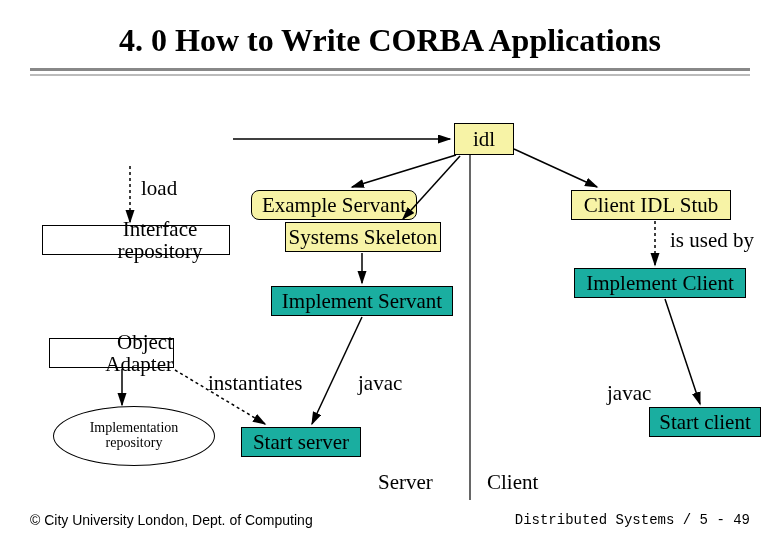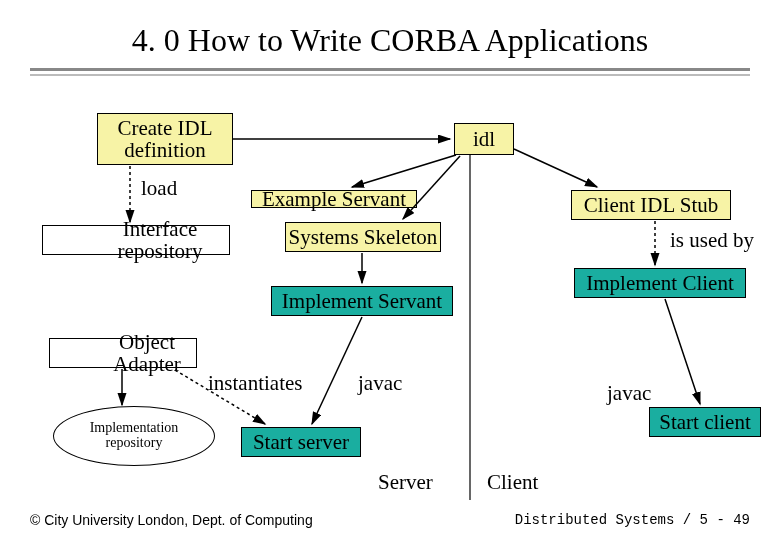--- a/index.html
+++ b/index.html
@@ -1,18 +1,18 @@
 <!DOCTYPE html>
 <html><head>
 <meta charset="utf-8">
 <style>
   * { box-sizing: border-box; margin: 0; padding: 0; }
   html, body { width: 780px; height: 540px; font-family: "Times New Roman", Times, serif; background: #fff; color: #000; }
   .slide { position: relative; width: 780px; height: 540px; }
-  .title { position: absolute; top: 22px; left: 0; width: 780px; text-align: center; font-size: 32px; font-weight: 400; }
+  .title { position: absolute; top: 22px; left: 0; width: 780px; text-align: center; font-size: 32px; font-weight: 700; }
   .hr1 { position: absolute; top: 68px; left: 30px; width: 720px; height: 0; border-top: 3px solid #888; }
   .hr2 { position: absolute; top: 74px; left: 30px; width: 720px; height: 0; border-top: 2px solid #bbb; }
 
   .box { position: absolute; border: 1.5px solid #000; text-align: center; display: flex; align-items: center; justify-content: center; font-size: 21px; line-height: 1.05; }
   .yellow { background: #f7f3a6; }
   .teal   { background: #1aaea0; }
   .white  { background: #ffffff; padding-left: 48px; }
 
   .ellipse { position: absolute; border: 1.5px solid #000; border-radius: 50%; display: flex; align-items: center; justify-content: center; text-align: center; font-size: 14px; line-height: 1.05; background: #fff; }
 
@@ -25,42 +25,40 @@
 </style>
 </head>
 <body>
 
 <div class="slide">
 
   <div class="title">4. 0 How to Write CORBA Applications</div>
   <div class="hr1"></div>
   <div class="hr2"></div>
 
-  <div class="box yellow" style="left:97px; top:113px; width:136px; height:52px; white-space:pre-line;">Create IDL
-definition</div>
 
   <div class="box yellow" style="left:454px; top:123px; width:60px; height:32px;">idl</div>
 
   <div class="label" style="left:141px; top:176px;">load</div>
 
   <div class="box white" style="left:42px; top:225px; width:188px; height:30px;">Interface repository</div>
 
-  <div class="box yellow" style="left:251px; top:190px; width:166px; height:18px;">Example Servant</div>
+  <div class="box yellow" style="left:251px; top:190px; width:166px; height:30px;border-radius:8px;">Example Servant</div>
 
   <div class="box yellow" style="left:285px; top:222px; width:156px; height:30px;">Systems Skeleton</div>
 
   <div class="box yellow" style="left:571px; top:190px; width:160px; height:30px;text-align:center;">Client IDL Stub</div>
 
   <div class="label" style="left:670px; top:228px;">is used by</div>
 
   <div class="box teal" style="left:271px; top:286px; width:182px; height:30px;">Implement Servant</div>
 
   <div class="box teal" style="left:574px; top:268px; width:172px; height:30px;">Implement Client</div>
 
-  <div class="box white" style="left:49px; top:338px; width:148px; height:30px;">Object Adapter</div>
+  <div class="box white" style="left:49px; top:338px; width:125px; height:30px;text-align:right;">Object Adapter</div>
 
   <div class="label" style="left:208px; top:371px;">instantiates</div>
 
   <div class="label" style="left:358px; top:371px;">javac</div>
 
   <div class="label" style="left:607px; top:381px;">javac</div>
 
   <div class="ellipse" style="left:53px; top:406px; width:162px; height:60px; white-space:pre-line;">Implementation
 repository</div>
 

